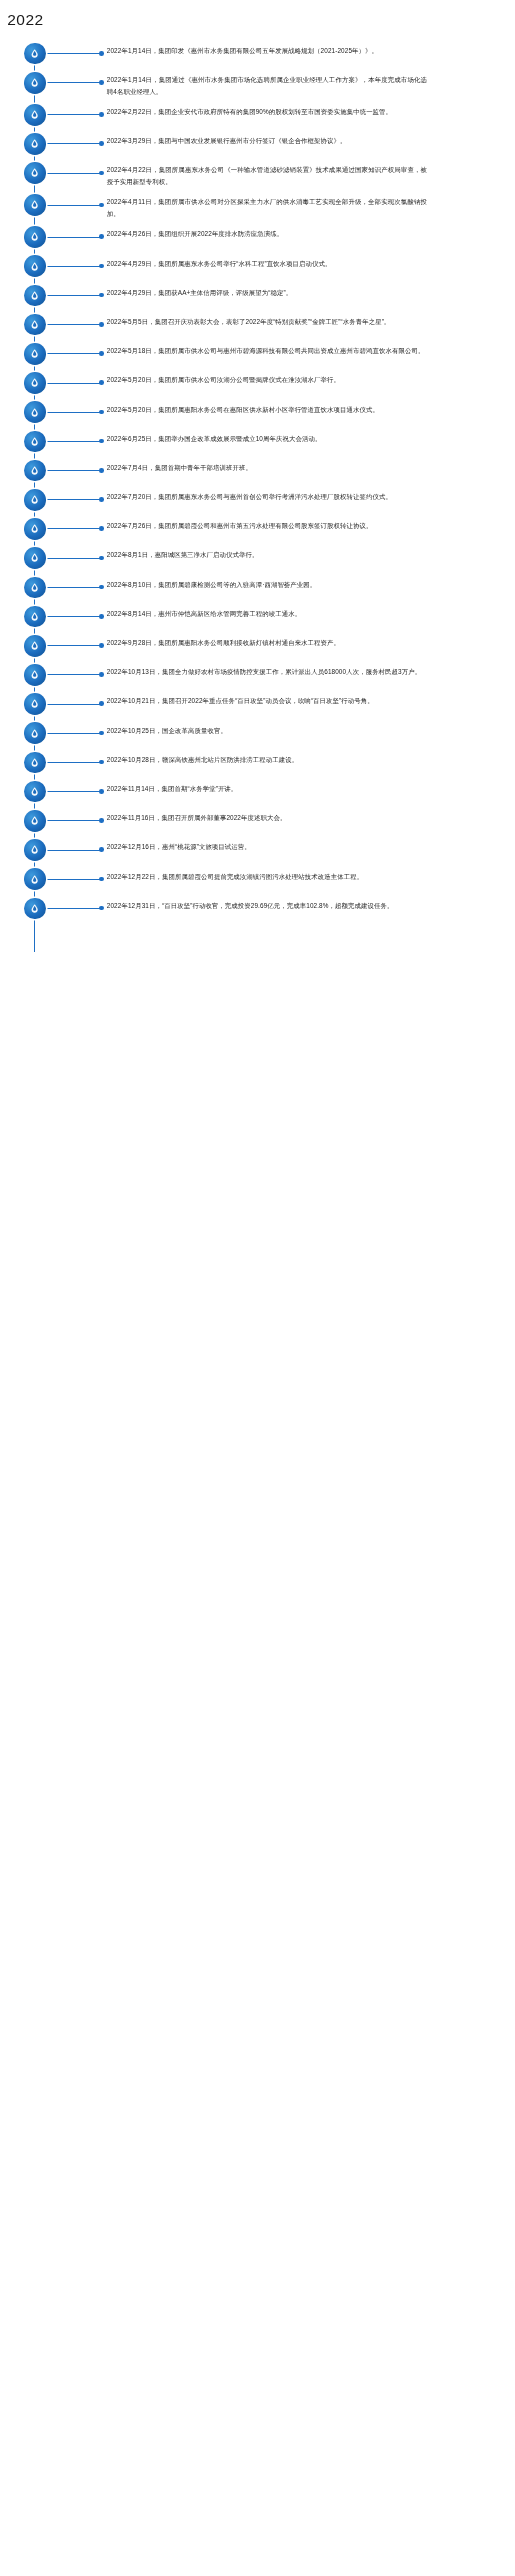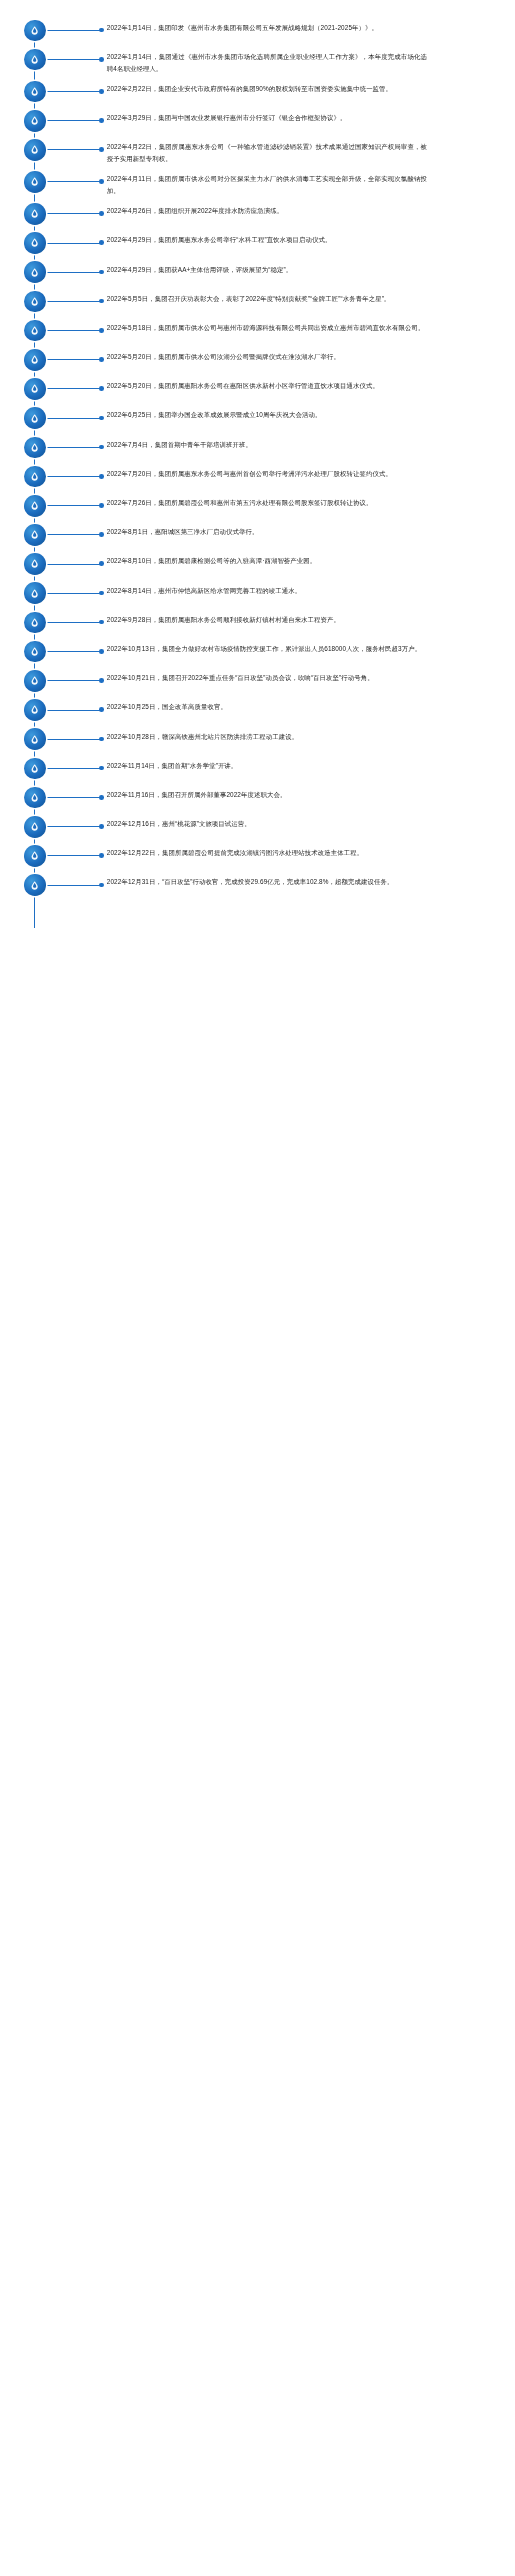--- a/index.html
+++ b/index.html
@@ -109,20 +109,21 @@
     text-align: justify;
     letter-spacing: 0.1px;
     word-break: break-word;
   }
 </style>
 </head>
 <body>
 
 <div class="page">
 
+  <h1 class="year-title">2022</h1>
 
   <div class="timeline" id="timeline">
   <div class="entry">
     <div class="node">
       <span class="ring">
         <svg width="11.3" height="11.3" viewBox="0 0 24 24" aria-hidden="true">
           <path d="M12 2.5C12 2.5 5.5 10 5.5 14.4c0 3.6 2.9 6.4 6.5 6.4s6.5-2.8 6.5-6.4C18.5 10 12 2.5 12 2.5z" fill="#ffffff" opacity="0.95"></path>
           <path d="M12 6.5c0 0-3.4 4.2-3.4 6.6 0 1.9 1.5 3.4 3.4 3.4s3.4-1.5 3.4-3.4C15.4 10.7 12 6.5 12 6.5z" fill="#1b6bbd"></path>
         </svg>
       </span>

